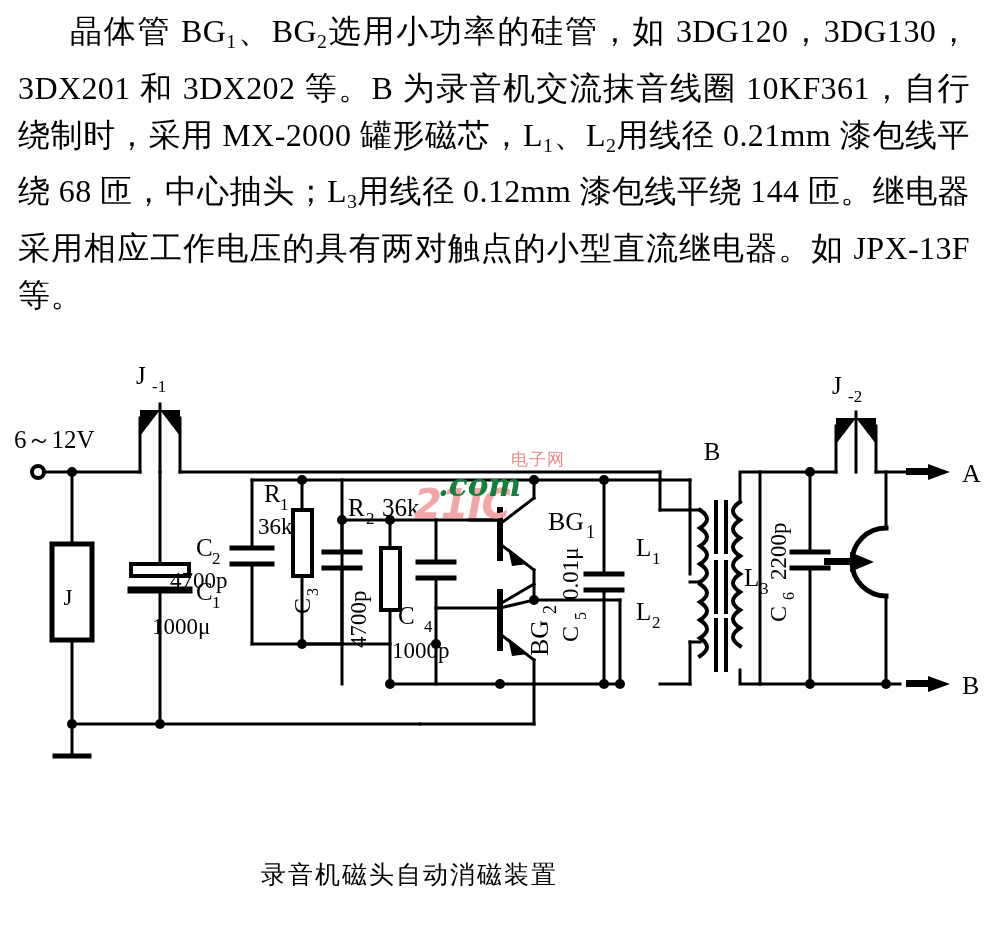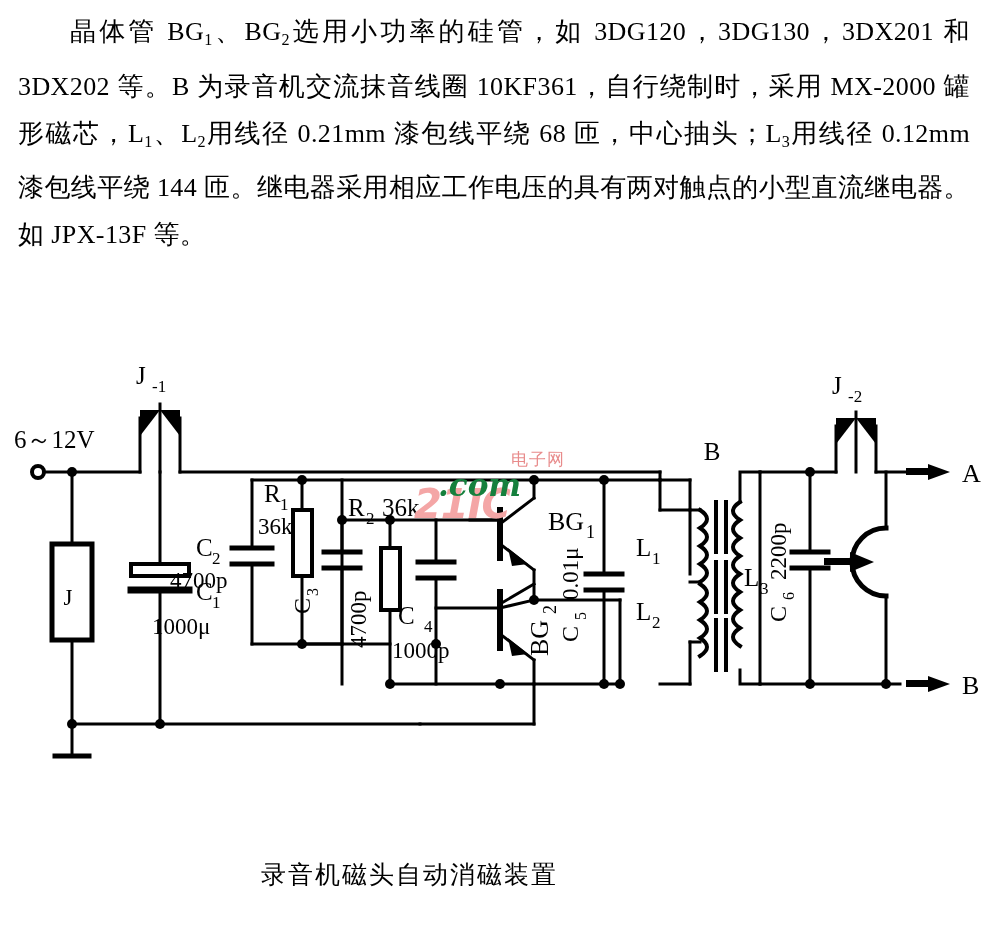--- a/index.html
+++ b/index.html
@@ -8,21 +8,21 @@
     font-family:"Liberation Serif","DejaVu Serif",serif;
     color:#000;
   }
   #page{position:relative;width:992px;height:928px;}
 
   
   #prose{
     position:absolute;left:0;top:8px;width:992px;
     padding:0 22px 0 18px;
     box-sizing:border-box;
-    font-size:26px;
+    font-size:32px;
     line-height:47px;
     letter-spacing:0.4px;
     text-align:justify;
     text-indent:52px;
     font-family:"Liberation Serif","DejaVu Serif",serif;
   }
   #prose sub{font-size:0.62em;vertical-align:-0.28em;}
 
   
   #figure{position:absolute;left:0;top:352px;width:992px;height:430px;}

